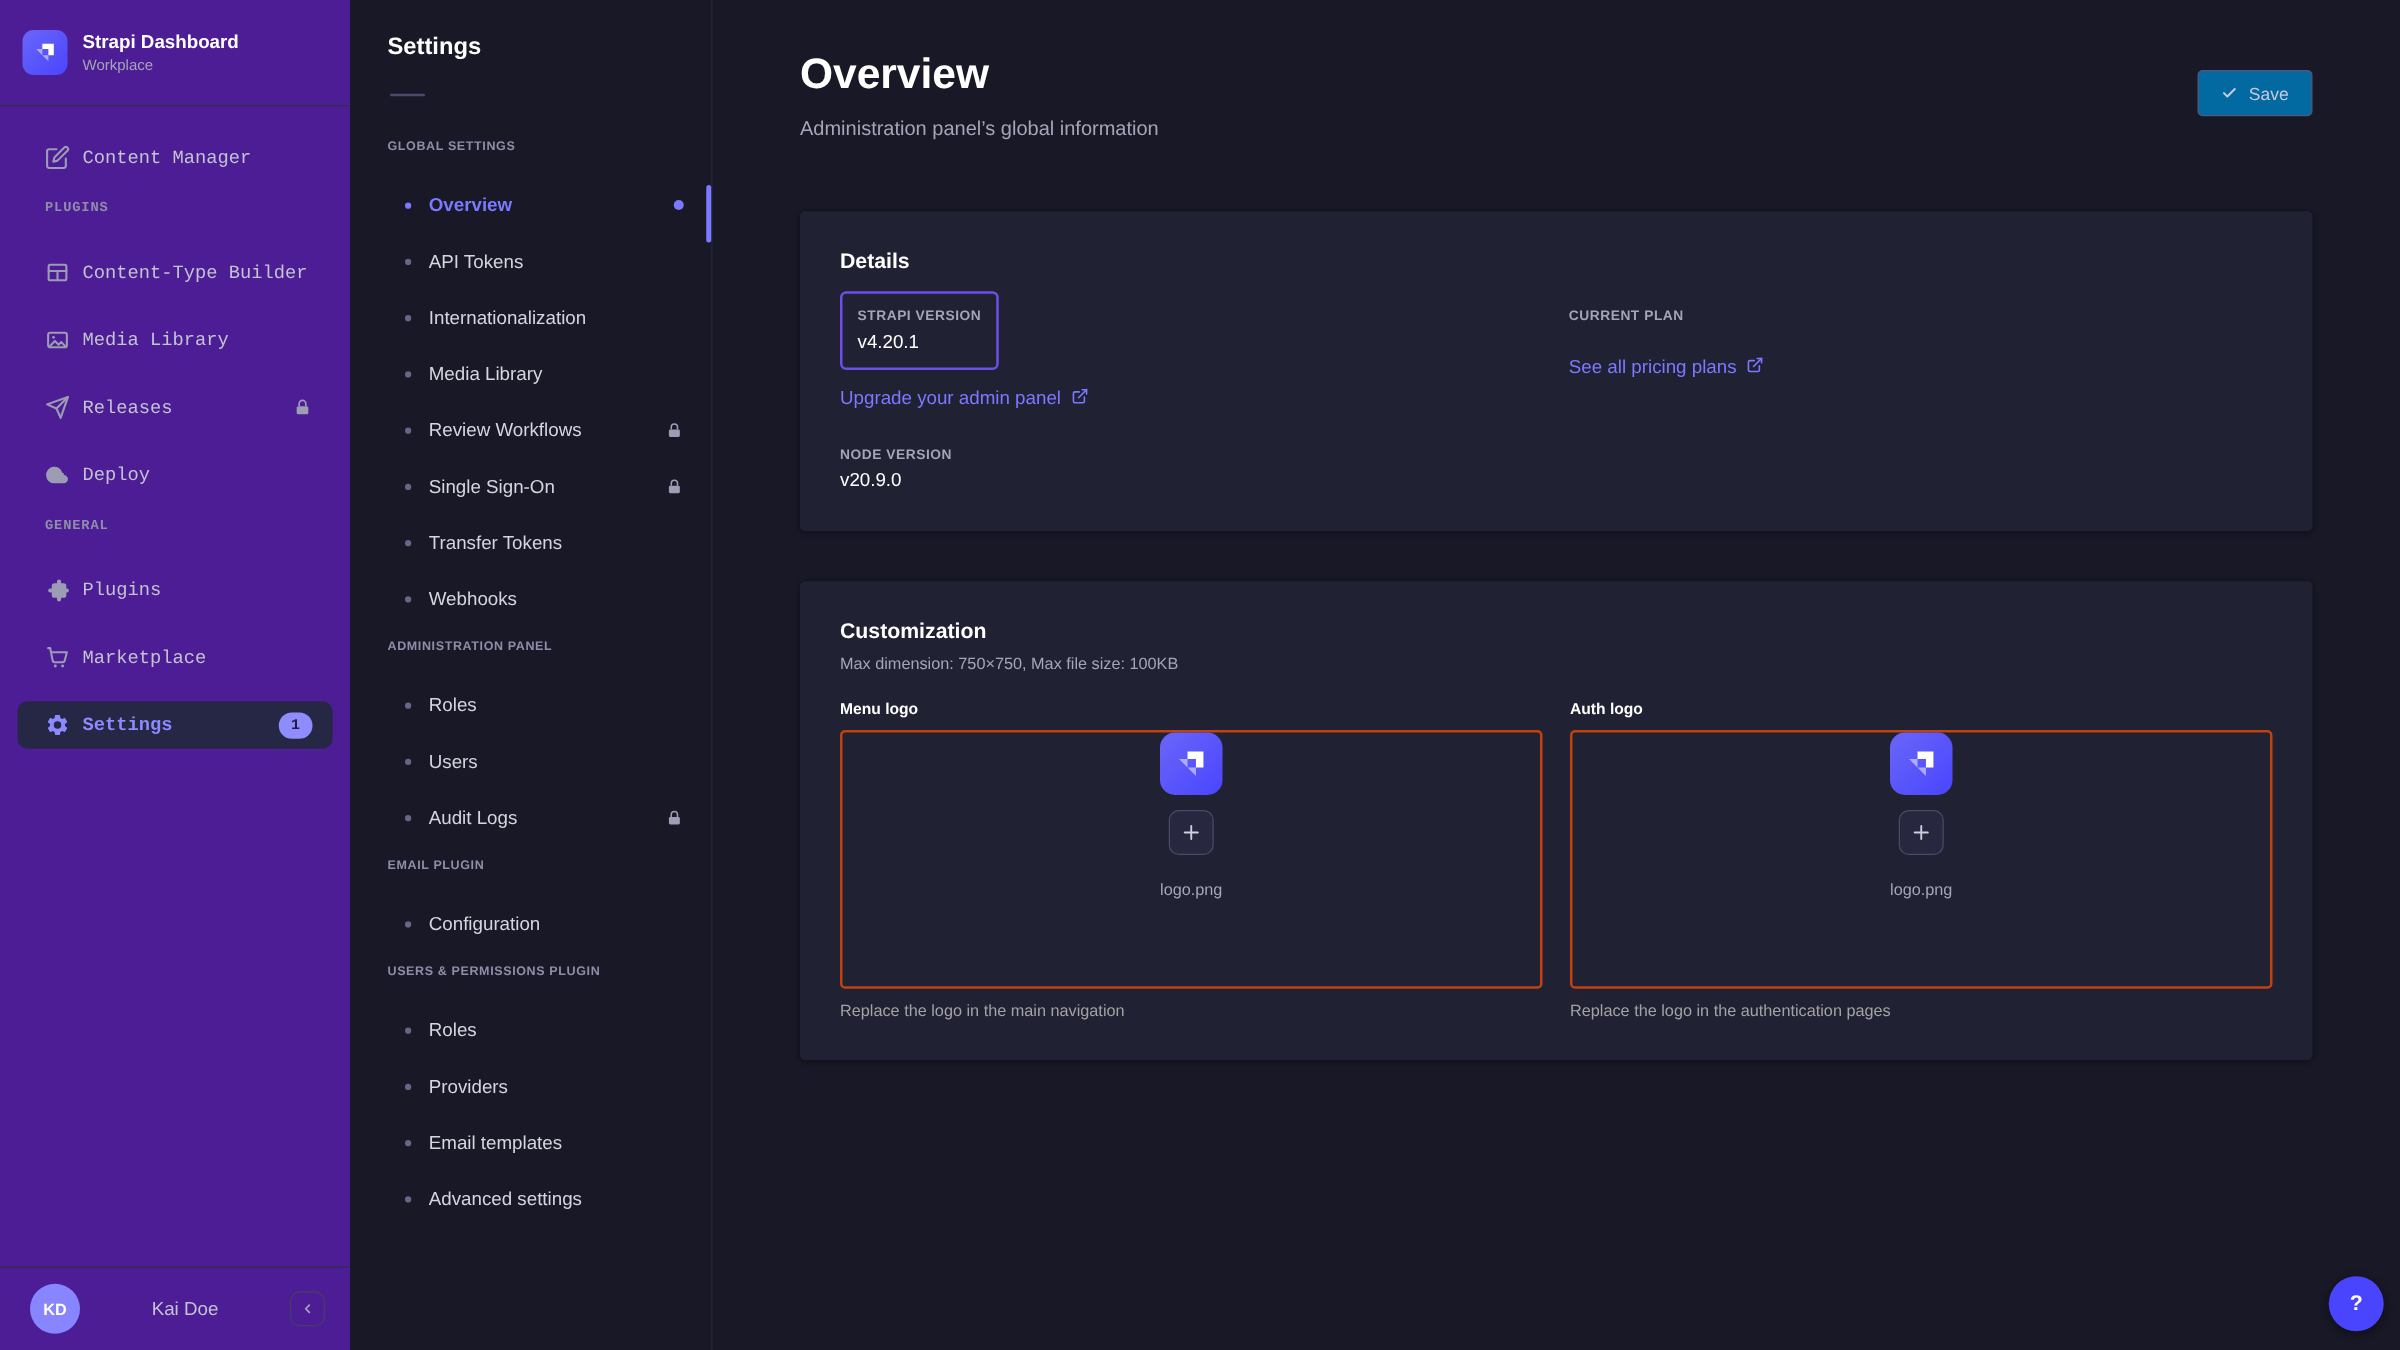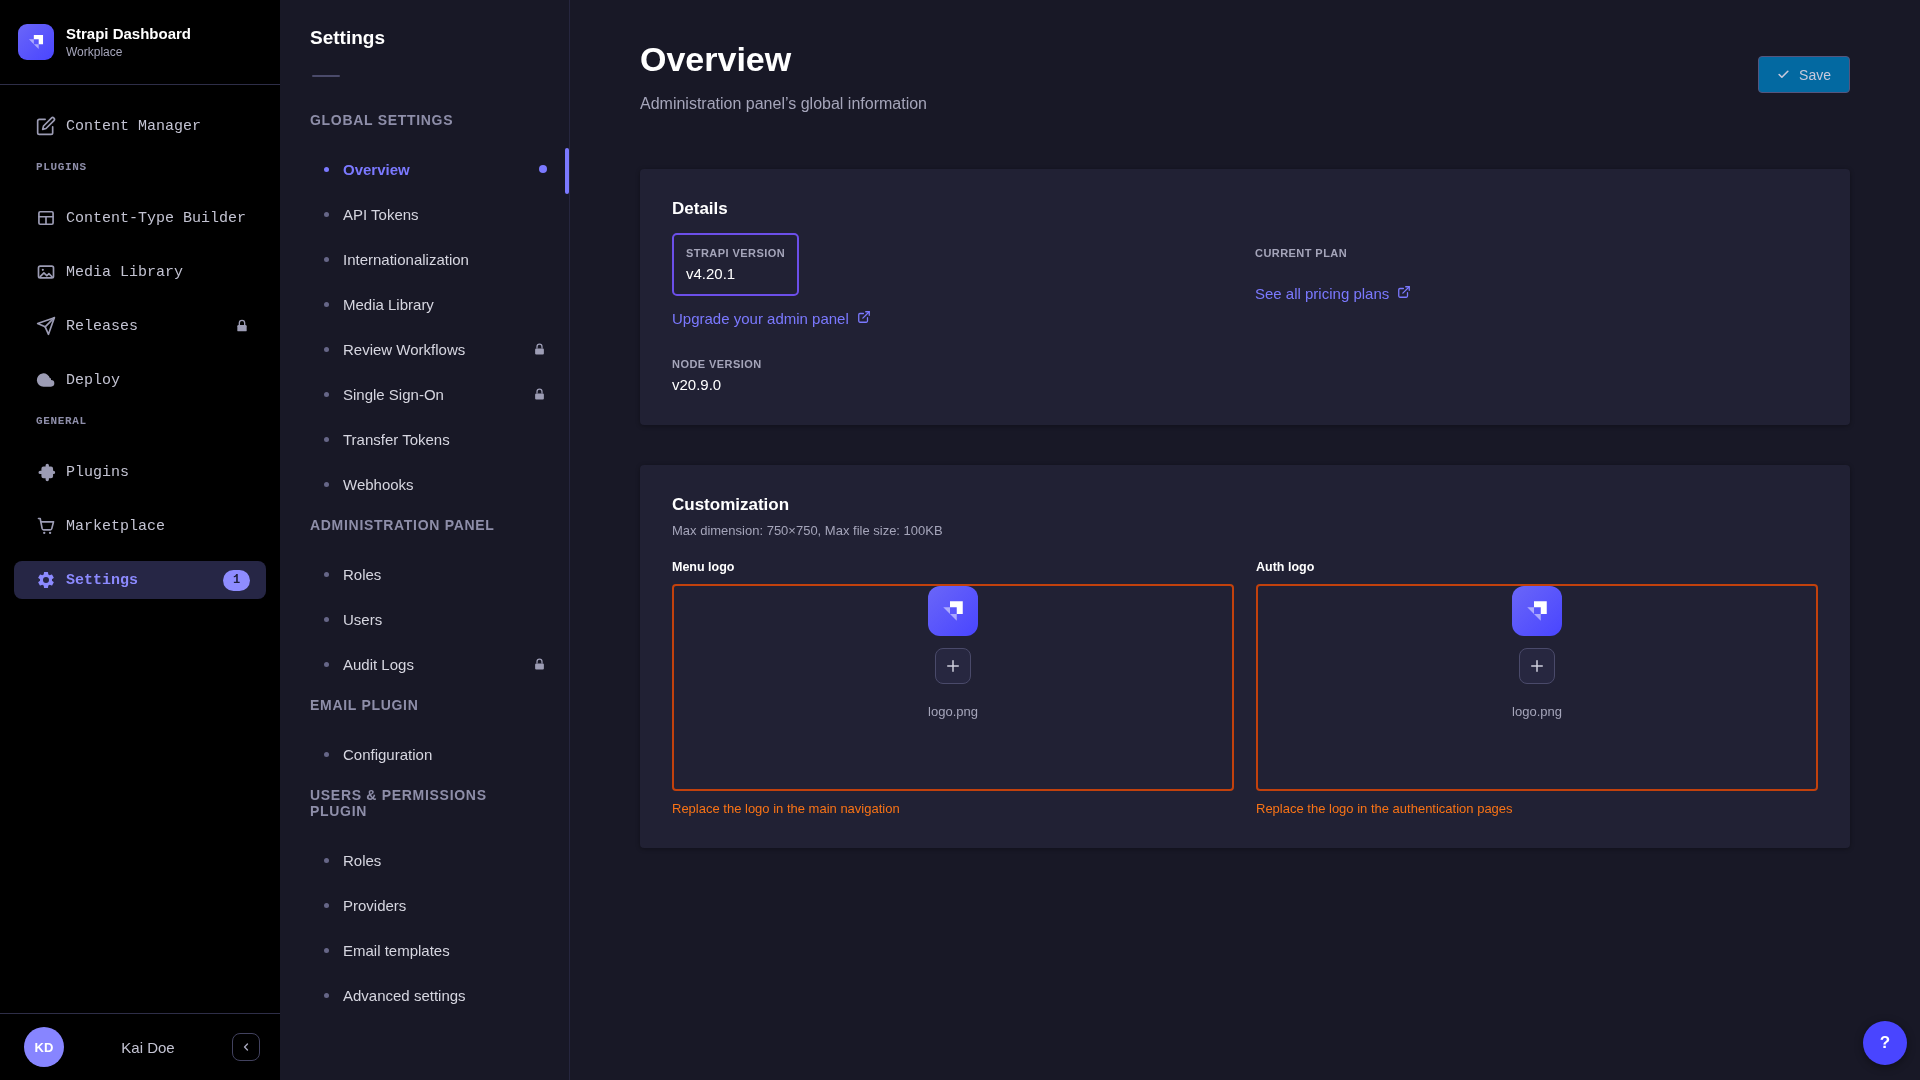--- a/index.html
+++ b/index.html
@@ -6,21 +6,21 @@
   html,body { width:1920px; height:1080px; }
   body {
     background:#181826;
     font-family:"Liberation Sans", sans-serif;
     color:#ffffff;
     overflow:hidden;
   }
   .app { display:flex; width:1920px; height:1080px; }
 
   
-  .mainnav { width:280px; min-width:280px; background:#000000; display:flex; flex-direction:column; }
+  .mainnav { width:280px; min-width:280px; background:#4c1d95; display:flex; flex-direction:column; }
   .brand { height:85px; display:flex; align-items:center; gap:12px; padding:0 18px; border-bottom:1px solid #2e2e48; }
   .brand-icon { width:36px; height:36px; min-width:36px; border-radius:9px; background:linear-gradient(135deg,#6a66f8,#4945ff); display:flex; align-items:center; justify-content:center; }
   .brand-icon svg { width:26px; height:26px; }
   .brand-title { font-size:15px; font-weight:bold; color:#ffffff; line-height:18px; }
   .brand-sub { font-size:12px; color:#a5a5ba; margin-top:2px; }
   .nav-list { padding-top:22px; flex:1;font-family:Liberation Mono, monospace; }
   .nav-item { height:38px; margin:0 14px 16px; border-radius:8px; display:flex; align-items:center; gap:10px; padding:0 16px 0 22px; color:#c3c3d2; font-size:15px; cursor:pointer; }
   .nav-item .nav-ic { width:20px; height:20px; min-width:20px; color:#9c9cb4; }
   .nav-item.active { background:#262645; color:#8c8aff; font-weight:bold; }
   .nav-item.active .nav-ic { color:#8c8aff; }
@@ -31,21 +31,21 @@
   .user-area { height:67px; border-top:1px solid #2e2e48; display:flex; align-items:center; gap:10px; padding:0 20px 0 24px; }
   .avatar { width:40px; height:40px; min-width:40px; border-radius:50%; background:#8785ff; color:#ffffff; font-size:13px; font-weight:bold; display:flex; align-items:center; justify-content:center; cursor:pointer; }
   .user-name { flex:1; text-align:center; color:#c3c3d2; font-size:15px; }
   .collapse-btn { width:28px; height:28px; min-width:28px; border-radius:8px; border:1px solid #42425f; background:transparent; color:#a5a5ba; display:flex; align-items:center; justify-content:center; cursor:pointer; }
   .collapse-btn svg { width:14px; height:14px; }
 
   
   .subnav { width:290px; min-width:290px; background:#181826; border-right:1px solid #26263e; position:relative; }
   .subnav-title { padding:27px 0 0 30px; font-size:19px; font-weight:bold; color:#ffffff; }
   .subnav-divider { width:28px; height:2px; border-radius:2px; background:#4a4a6a; margin:26px 0 0 32px; }
-  .sub-header { margin:18px 24px 26px 30px; font-size:14px; font-weight:bold; letter-spacing:.05em; color:#8e8ea9; }
+  .sub-header { margin:18px 24px 26px 30px; font-size:10px; font-weight:bold; letter-spacing:.05em; color:#8e8ea9; }
   .sub-header.first { margin-top:35px; }
   .sub-item { height:30px; margin:0 22px 15px 0; display:flex; align-items:center; padding-left:44px; font-size:15px; color:#d6d6e0; cursor:pointer; position:relative; }
   .sub-item .bullet { width:5px; height:5px; min-width:5px; border-radius:50%; background:#666687; margin-right:14px; }
   .sub-item.active { color:#7b79ff; font-weight:bold; }
   .sub-item.active .bullet { background:#7b79ff; }
   .sub-lock { margin-left:auto; color:#9d9db5; display:flex; }
   .sub-lock svg { width:15px; height:15px; }
   .notif-dot { margin-left:auto; width:8px; height:8px; border-radius:50%; background:#7b79ff; }
   .active-bar { position:absolute; right:0; top:148px; width:4px; height:46px; background:#7b79ff; border-radius:2px; }
 
@@ -74,21 +74,21 @@
   .custom-card { margin-top:40px; }
   .custom-sub { margin-top:8px; font-size:13px; color:#a5a5ba; }
   .logo-grid { display:grid; grid-template-columns:1fr 1fr; column-gap:22px; margin-top:22px; }
   .logo-label { font-size:12.5px; font-weight:bold; color:#ffffff; }
   .logo-box { margin-top:10px; height:207px; border:2px solid #c2410c; border-radius:4px; background:#212134; display:flex; flex-direction:column; align-items:center; cursor:pointer; }
   .logo-chip { width:50px; height:50px; border-radius:12px; background:linear-gradient(135deg,#6a66f8,#4945ff); display:flex; align-items:center; justify-content:center; }
   .logo-chip svg { width:36px; height:36px; }
   .plus-btn { margin-top:12px; width:36px; height:36px; border-radius:8px; border:1px solid #4a4a6a; background:#272740; display:flex; align-items:center; justify-content:center; cursor:pointer; color:#d0d0dd; }
   .plus-btn svg { width:18px; height:18px; }
   .file-name { margin-top:20px; font-size:13px; color:#a5a5ba; }
-  .logo-caption { margin-top:10px; font-size:13px; color:#f97316; }
+  .logo-caption { margin-top:10px; font-size:13px; color:#a3a3a3; }
 
   .help-fab { position:fixed; right:13px; bottom:15px; width:44px; height:44px; border-radius:50%; background:#4945ff; border:none; color:#ffffff; font-size:17px; font-weight:bold; font-family:inherit; cursor:pointer; box-shadow:0 2px 8px rgba(0,0,0,.4); }
 </style>
 </head>
 <body>
 
 <div class="app">
 
   <nav class="mainnav">
     <div class="brand">

